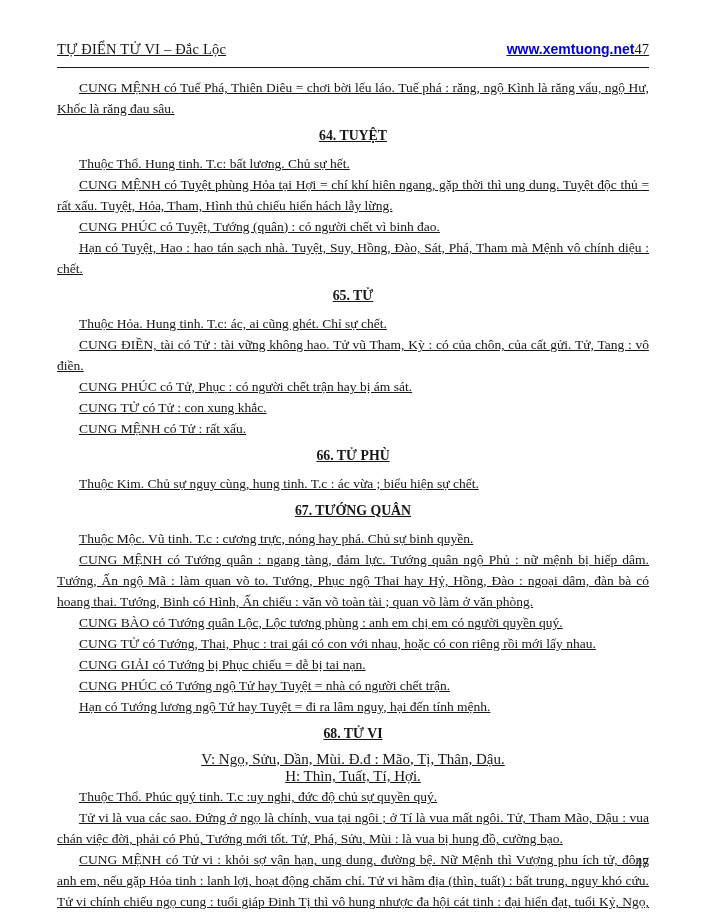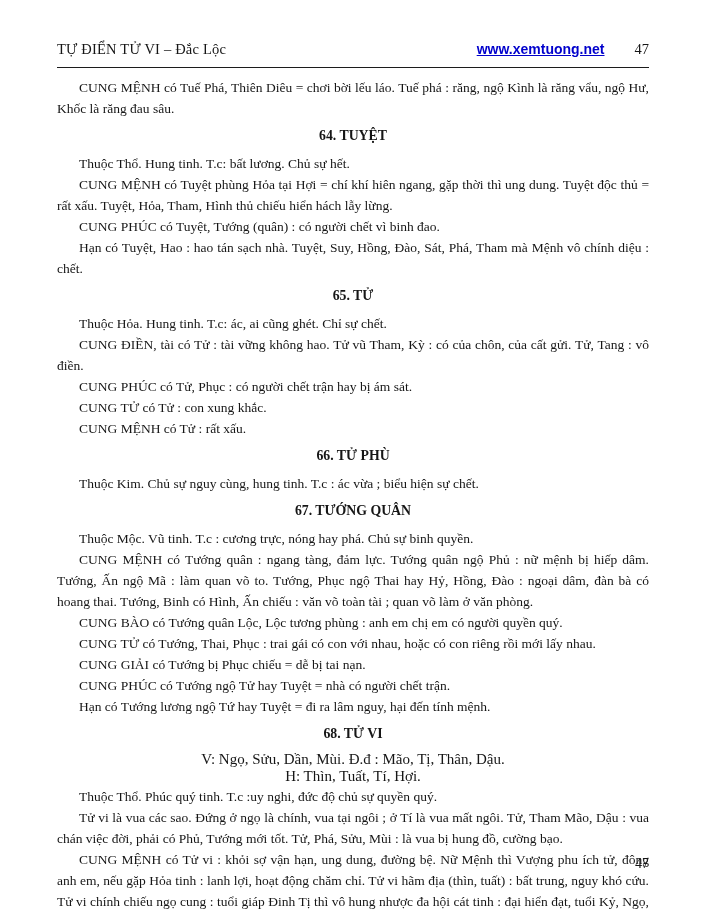--- a/index.html
+++ b/index.html
@@ -10,35 +10,35 @@
   .page {
     position: relative;
     width: 705px;
     height: 913px;
     box-sizing: border-box;
     background: #ffffff;
     font-family: "Liberation Serif", serif;
     color: #161616;
     padding: 40px 56px 0 57px;
     overflow: hidden;
+    text-decoration: underline;
   }
   .header {
     display: flex;
     justify-content: space-between;
     align-items: baseline;
     font-size: 14.5px;
     line-height: 18px;
   }
   .header .title {
     letter-spacing: 0.2px;
   }
   .header-right {
     display: flex;
     align-items: baseline;
-    gap: 30px;
   }
   .url {
     font-family: "Liberation Sans", sans-serif;
     font-weight: bold;
     font-size: 14px;
     text-decoration: underline;
     cursor: pointer;
   }
   .pagenum {
     font-size: 14.5px;

